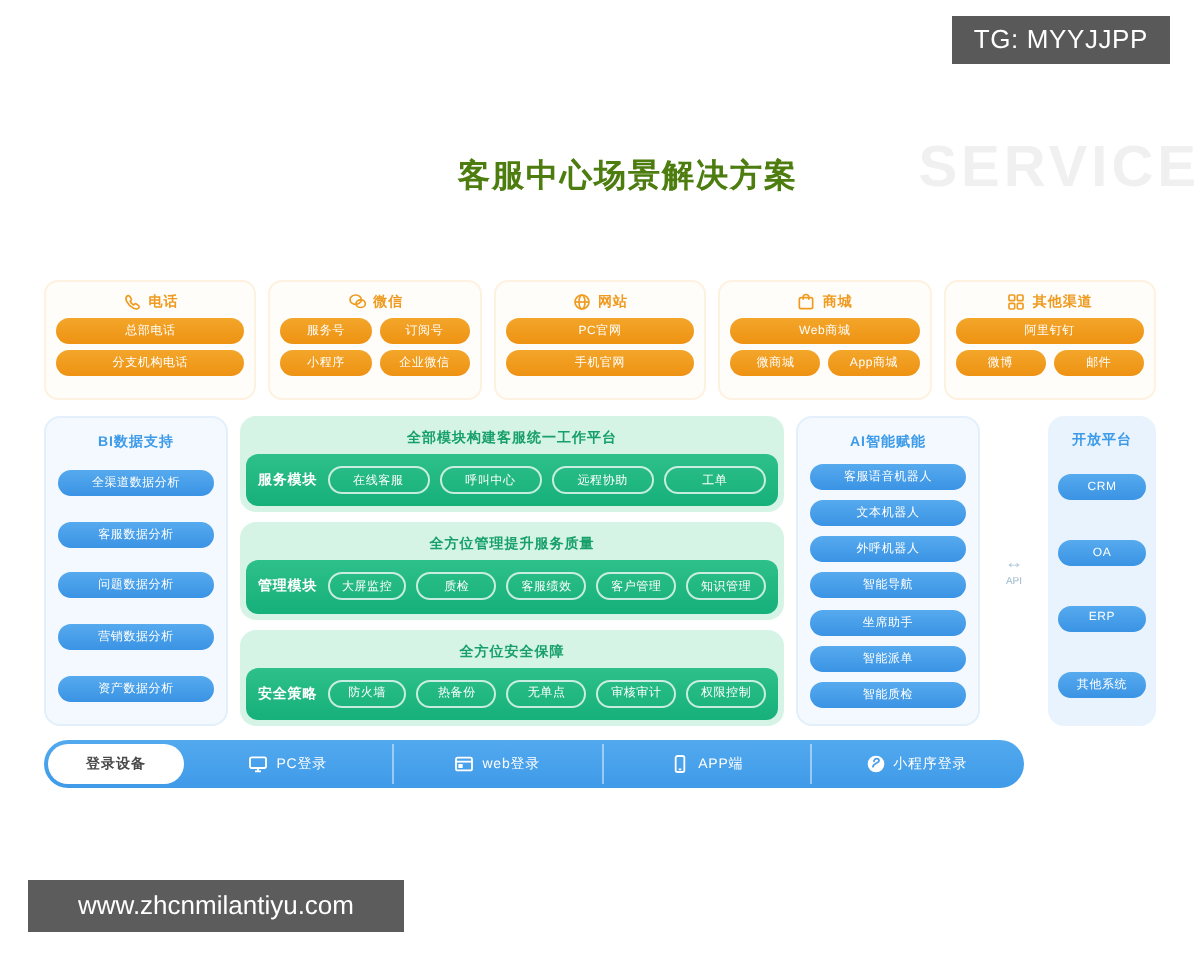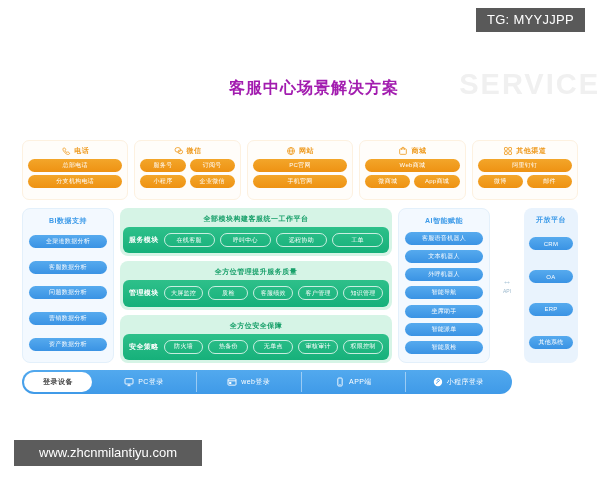--- a/index.html
+++ b/index.html
@@ -27,21 +27,21 @@
   }
   .title-ghost {
     position: absolute; left: 0; right: 0; top: -10px;
     font-size: 29px; font-weight: bold; color: #f0f0f0;
     letter-spacing: 2px;
     text-align: right;
     padding-left: 43px;
   }
   .title-main {
     position: relative;
-    font-size: 16px; font-weight: bold; color: #a21caf;
+    font-size: 16px; font-weight: bold; color: #4d7c0f;
     letter-spacing: 1px;
     padding-left: 28px;
   }
 
   
   .channels {
     position: absolute; left: 22px; top: 140px;
     width: 556px; height: 60px;
     display: flex; gap: 6px;
   }

